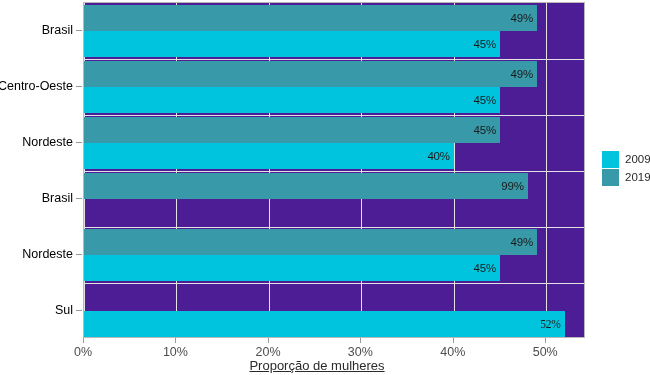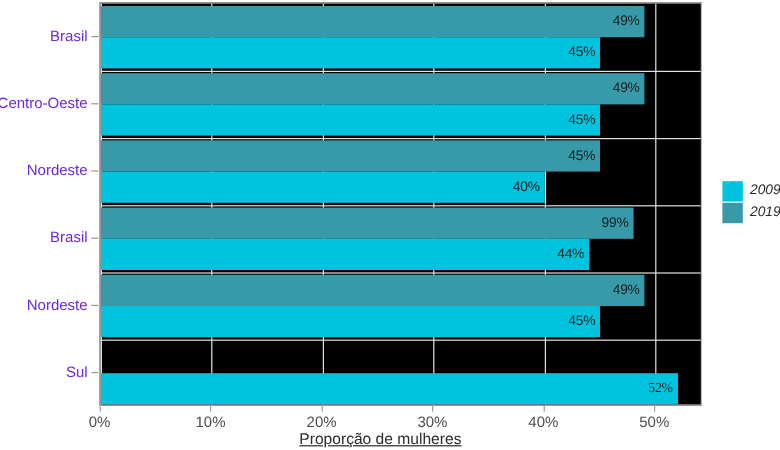--- a/index.html
+++ b/index.html
@@ -10,21 +10,21 @@
     overflow:hidden;
     position:relative;
   }
   #chart-root{position:absolute;left:0;top:0;width:650px;height:375px;}
 
   
   #panel{
     position:absolute;
     left:83px; top:2px;
     width:502px; height:336px;
-    background:#000000;
+    background:#4c1d95;
     border:1px solid #b8b8b8;
     box-sizing:border-box;
     overflow:hidden;
   }
   .vgrid{position:absolute;top:0;bottom:0;width:1px;background:#e3e3e3;}
   .hgrid{position:absolute;left:0;right:0;height:1px;background:#e3e3e3;}
 
   
   .bar{
     position:absolute;
@@ -42,21 +42,21 @@
     white-space:nowrap;
     letter-spacing:-0.2px;
   }
 
   
   .ylab{
     position:absolute;
     right:650px;
     text-align:right;
     font-size:12.5px;
-    color:#6d28d9;
+    color:#000000;
     white-space:nowrap;
     transform:translateY(-50%);
   }
   #yaxis-labels{position:absolute;left:0;top:0;width:73px;height:375px;}
   #yaxis-labels .ylab{right:0;left:auto;position:absolute;}
   .ytick{
     position:absolute;
     left:76px;
     width:6px;height:1px;
     background:#9a9a9a;
@@ -89,21 +89,20 @@
     display:inline-block;
     margin-left:-16px;
     text-decoration:underline;
   }
 
   
   #legend{
     position:absolute;
     left:602px; top:150px;
     width:36px;
-    font-style:italic;
   }
   .legend-row{
     display:flex;
     align-items:center;
     height:18px;
   }
   .legend-key{
     width:17px;height:17px;
     flex:0 0 17px;
   }
@@ -154,23 +153,20 @@
       </div>
       <div class="bar" style="top: 114px; width: 416.022px; height: 26px; background: rgb(56, 153, 168);">
         <span class="val">45%</span>
       </div>
       <div class="bar" style="top: 140px; width: 369.797px; height: 26px; background: rgb(0, 196, 222);">
         <span class="val">40%</span>
       </div>
       <div class="bar" style="top: 170px; width: 443.757px; height: 26px; background: rgb(56, 153, 168);">
         <span class="val">99%</span>
       </div>
-      <div class="bar" style="top: 196px; width: 406.777px; height: 26px; background: rgb(0, 196, 222);">
-        <span class="val">44%</span>
-      </div>
       <div class="bar" style="top: 226px; width: 453.002px; height: 26px; background: rgb(56, 153, 168);">
         <span class="val">49%</span>
       </div>
       <div class="bar" style="top: 252px; width: 416.022px; height: 26px; background: rgb(0, 196, 222);">
         <span class="val">45%</span>
       </div>
       <div class="bar" style="top: 308px; width: 480.737px; height: 26px; background: rgb(0, 196, 222); font-family: Liberation Serif, serif;">
         <span class="val">52%</span>
       </div>
     </div>

